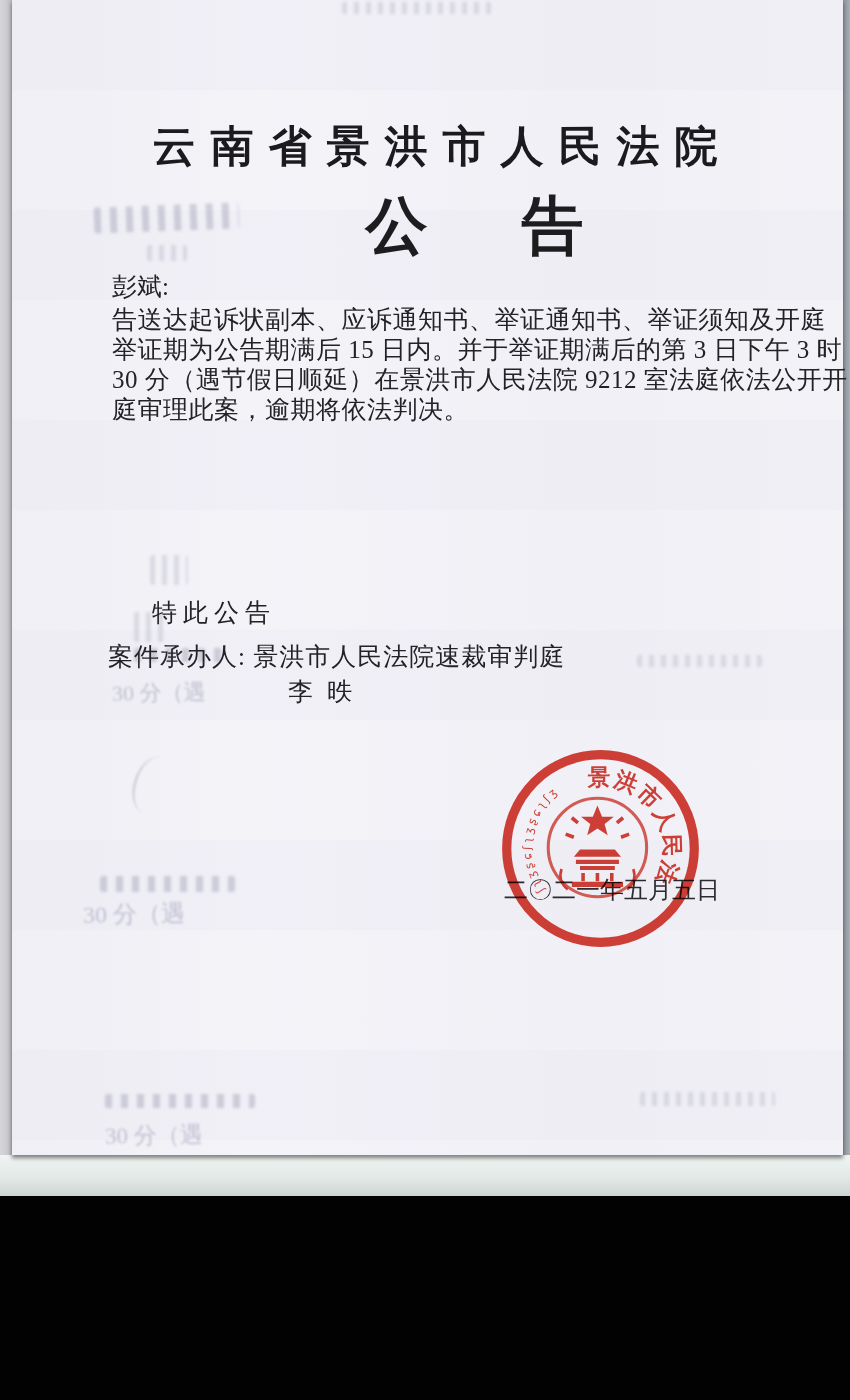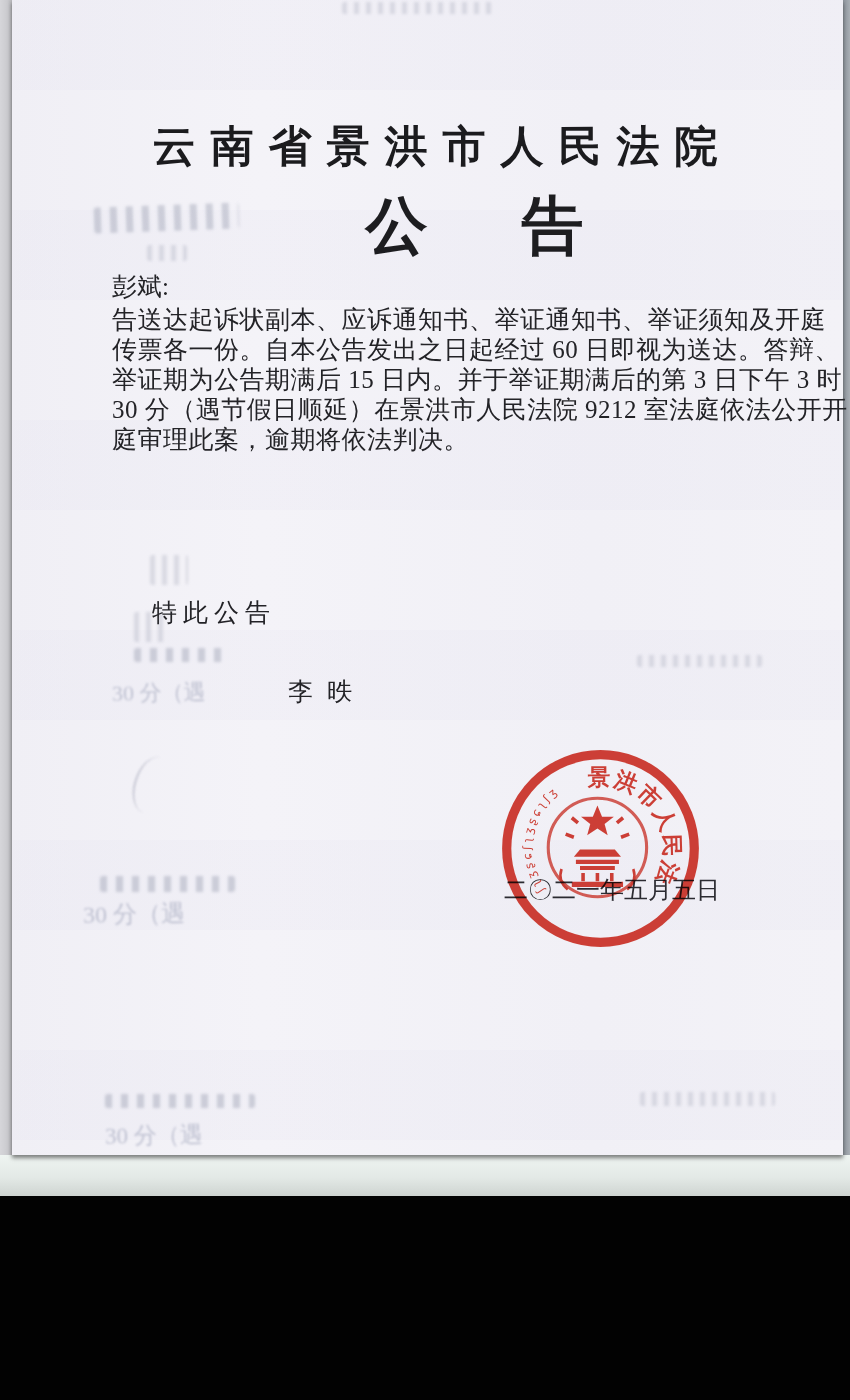--- a/index.html
+++ b/index.html
@@ -109,28 +109,28 @@
     <div class="smudge" style="left:93px;top:1094px;width:150px;height:14px;"></div>
     <div class="bleed-text" style="left:93px;top:1120px;font-size:23px;">30 分（遇</div>
     <div class="smudge soft" style="left:628px;top:1092px;width:135px;height:14px;"></div>
 
     <div class="court-title">云南省景洪市人民法院</div>
     <div class="doc-type">公告</div>
 
     <div class="salutation ink">彭斌:</div>
     <div class="body-block">
       <div class="body-line ink">告送达起诉状副本、应诉通知书、举证通知书、举证须知及开庭</div>
-      <div class="body-line ink">传票各一份。自本公告发出之日起经过 60 日即视为送达。答辩、</div>
       <div class="body-line ink">举证期为公告期满后 15 日内。并于举证期满后的第 3 日下午 3 时</div>
       <div class="body-line ink">30 分（遇节假日顺延）在景洪市人民法院 9212 室法庭依法公开开</div>
       <div class="body-line ink">庭审理此案，逾期将依法判决。</div>
     </div>
 
     <div class="closing ink">特此公告</div>
 
+    <div class="handler-line ink"><span>案件承办人:</span><span>&nbsp;</span><span>景洪市人民法院速裁审判庭</span></div>
     <div class="handler-name ink">李 昳</div>
 
     <svg class="stamp" viewBox="0 0 200 200">
       <g fill="none" stroke="#c7281c" opacity="0.88" filter="url(#soft)">
         <filter id="soft">
             <feGaussianBlur stdDeviation="0.45"></feGaussianBlur>
           </filter>
 
         <circle cx="100" cy="100" r="91.5" stroke-width="9"></circle>
 

